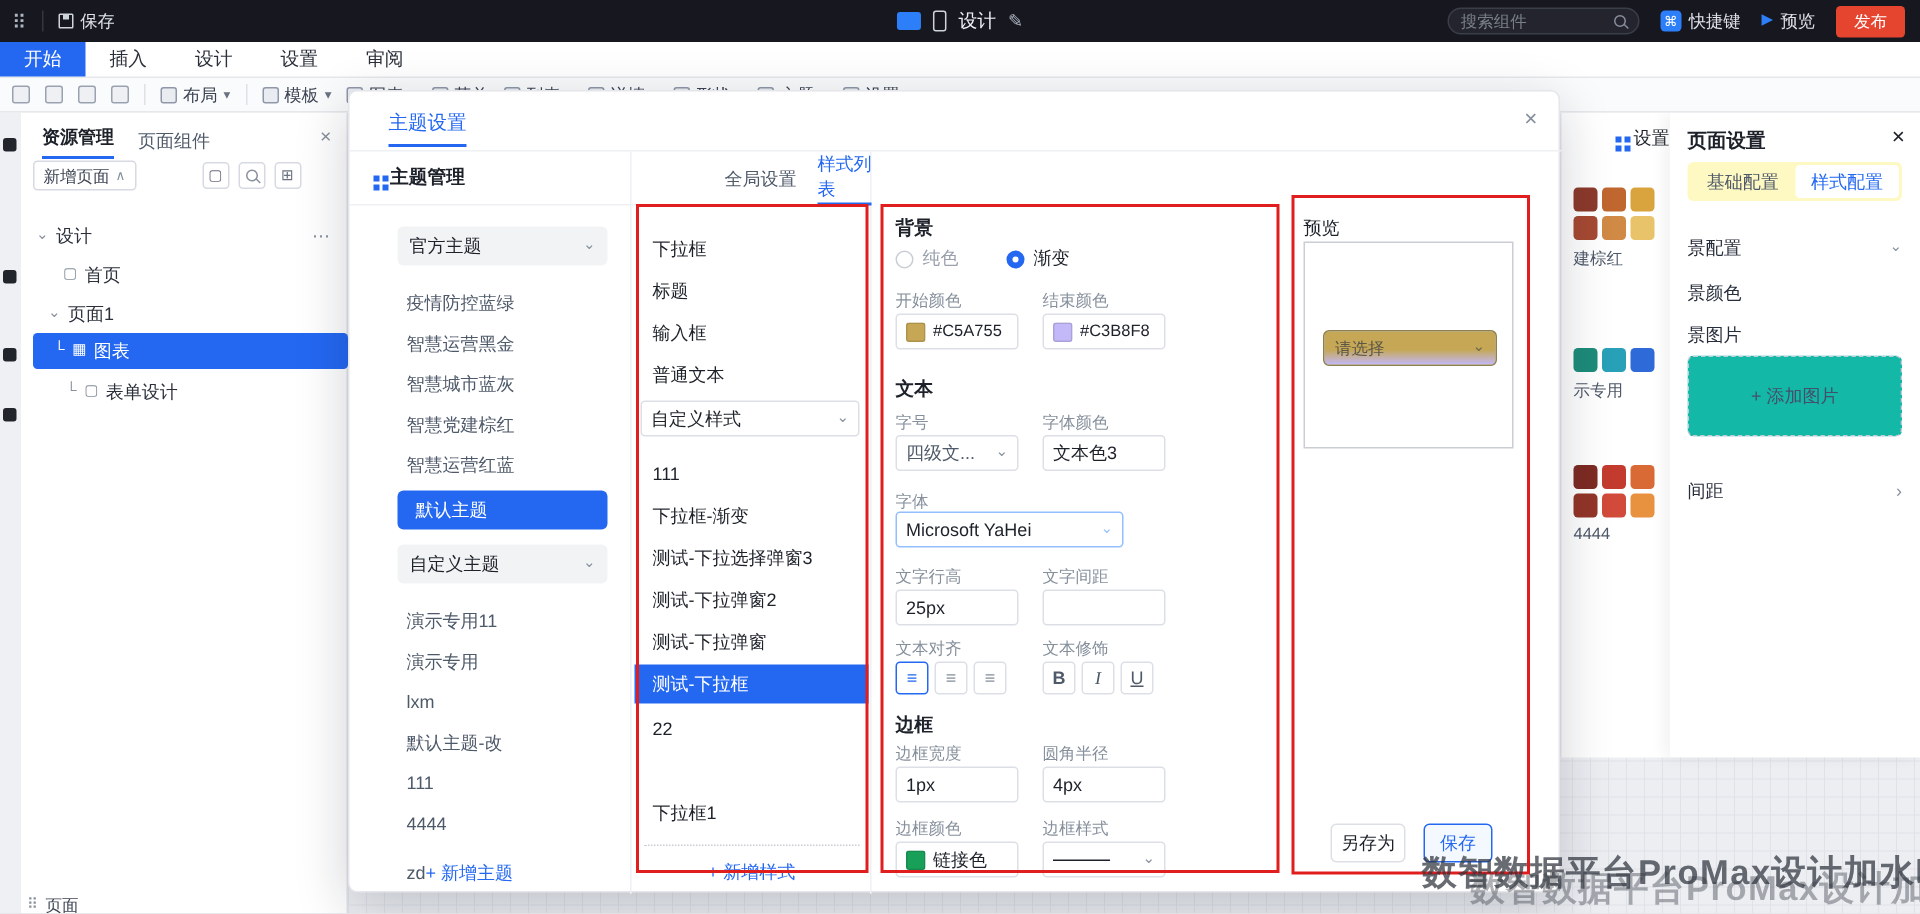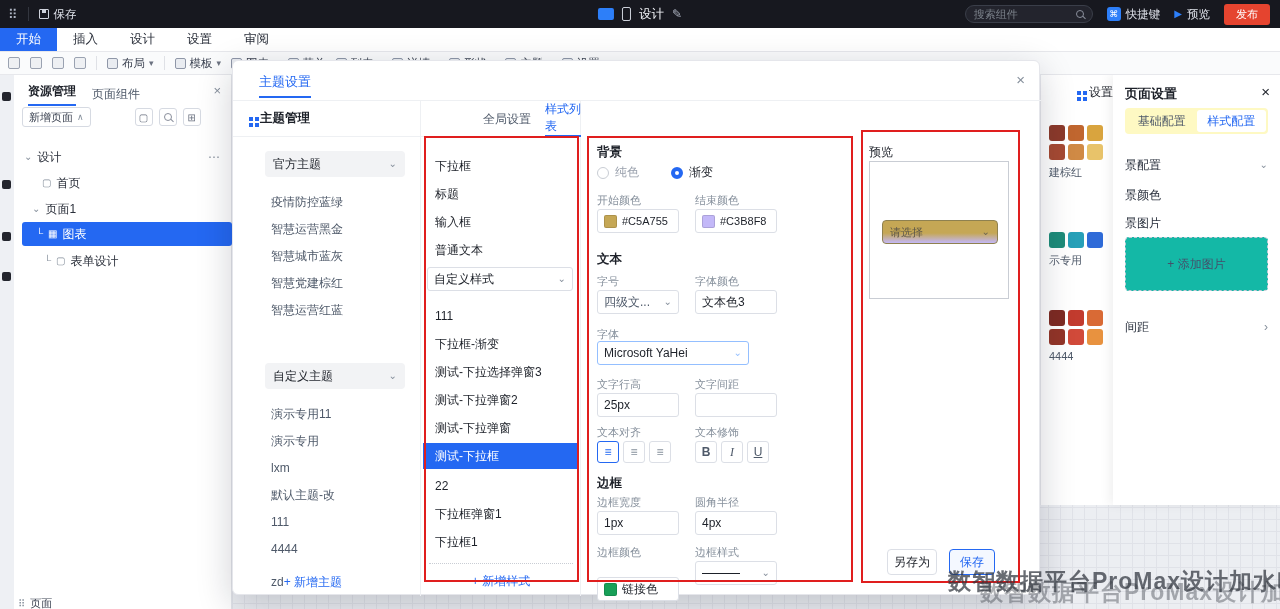--- a/index.html
+++ b/index.html
@@ -342,20 +342,21 @@
       </div>
       <div class="grp-sel" style="top:50px;">
         <span>官方主题</span>
         <span class="ic" style="font-size:10px;">⌄</span>
       </div>
       <div class="m-item" style="top:88px;">疫情防控蓝绿</div>
       <div class="m-item" style="top:115px;">智慧运营黑金</div>
       <div class="m-item" style="top:142px;">智慧城市蓝灰</div>
       <div class="m-item" style="top:169px;">智慧党建棕红</div>
       <div class="m-item" style="top:196px;">智慧运营红蓝</div>
+      <div class="m-item-sel" style="top:226px;">默认主题</div>
       <div class="grp-sel" style="top:262px;">
         <span>自定义主题</span>
         <span class="ic" style="font-size:10px;">⌄</span>
       </div>
       <div class="m-item" style="top:300px;">演示专用11</div>
       <div class="m-item" style="top:327px;">演示专用</div>
       <div class="m-item" style="top:354px;">lxm</div>
       <div class="m-item" style="top:381px;">默认主题-改</div>
       <div class="m-item" style="top:408px;">111</div>
       <div class="m-item" style="top:435px;">4444</div>
@@ -378,21 +379,20 @@
         <span>自定义样式</span>
         <span class="ic" style="font-size:10px;">⌄</span>
       </div>
       <div class="s-item" style="top:202px;">111</div>
       <div class="s-item" style="top:230px;">下拉框-渐变</div>
       <div class="s-item" style="top:258px;">测试-下拉选择弹窗3</div>
       <div class="s-item" style="top:286px;">测试-下拉弹窗2</div>
       <div class="s-item" style="top:314px;">测试-下拉弹窗</div>
       <div class="s-item-sel" style="top:342px;">测试-下拉框</div>
       <div class="s-item" style="top:372px;">22</div>
-      <div class="s-item" style="top:400px;">下拉框弹窗1</div>
       <div class="s-item" style="top:428px;">下拉框1</div>
       <div class="dotted" style="left:8px;top:462px;width:144px;"></div>
       <div class="abs add-link" style="left:0;top:472px;width:160px;text-align:center;">+ 新增样式</div>
     </div>
 
     <div class="abs" style="left:348px;top:40px;width:275px;height:495px;">
       <div class="abs sec-h" style="left:16px;top:43px;">背景</div>
       <div class="abs row" style="left:16px;top:63px;gap:6px;">
         <span class="radio"></span>
         <span style="color:#9aa1ad;">纯色</span>
@@ -454,21 +454,21 @@
       <span class="f-label" style="left:16px;top:394px;">边框宽度</span>
       <span class="f-label" style="left:114px;top:394px;">圆角半径</span>
       <div class="inp" style="left:16px;top:410px;width:82px;">
         <span>1px</span>
       </div>
       <div class="inp" style="left:114px;top:410px;width:82px;">
         <span>4px</span>
       </div>
       <span class="f-label" style="left:16px;top:444px;">边框颜色</span>
       <span class="f-label" style="left:114px;top:444px;">边框样式</span>
-      <div class="inp" style="left:16px;top:460px;width:82px;margin-top:16px;">
+      <div class="inp" style="left:16px;top:460px;width:82px;">
         <span class="swatch" style="background: rgb(24, 160, 88);"></span>
         <span>链接色</span>
       </div>
       <div class="sel" style="left:114px;top:460px;width:82px;">
         <span class="line-sample"></span>
         <span class="ic" style="font-size:10px;">⌄</span>
       </div>
     </div>
 
     <div class="abs" style="left:623px;top:40px;width:185px;height:495px;">

